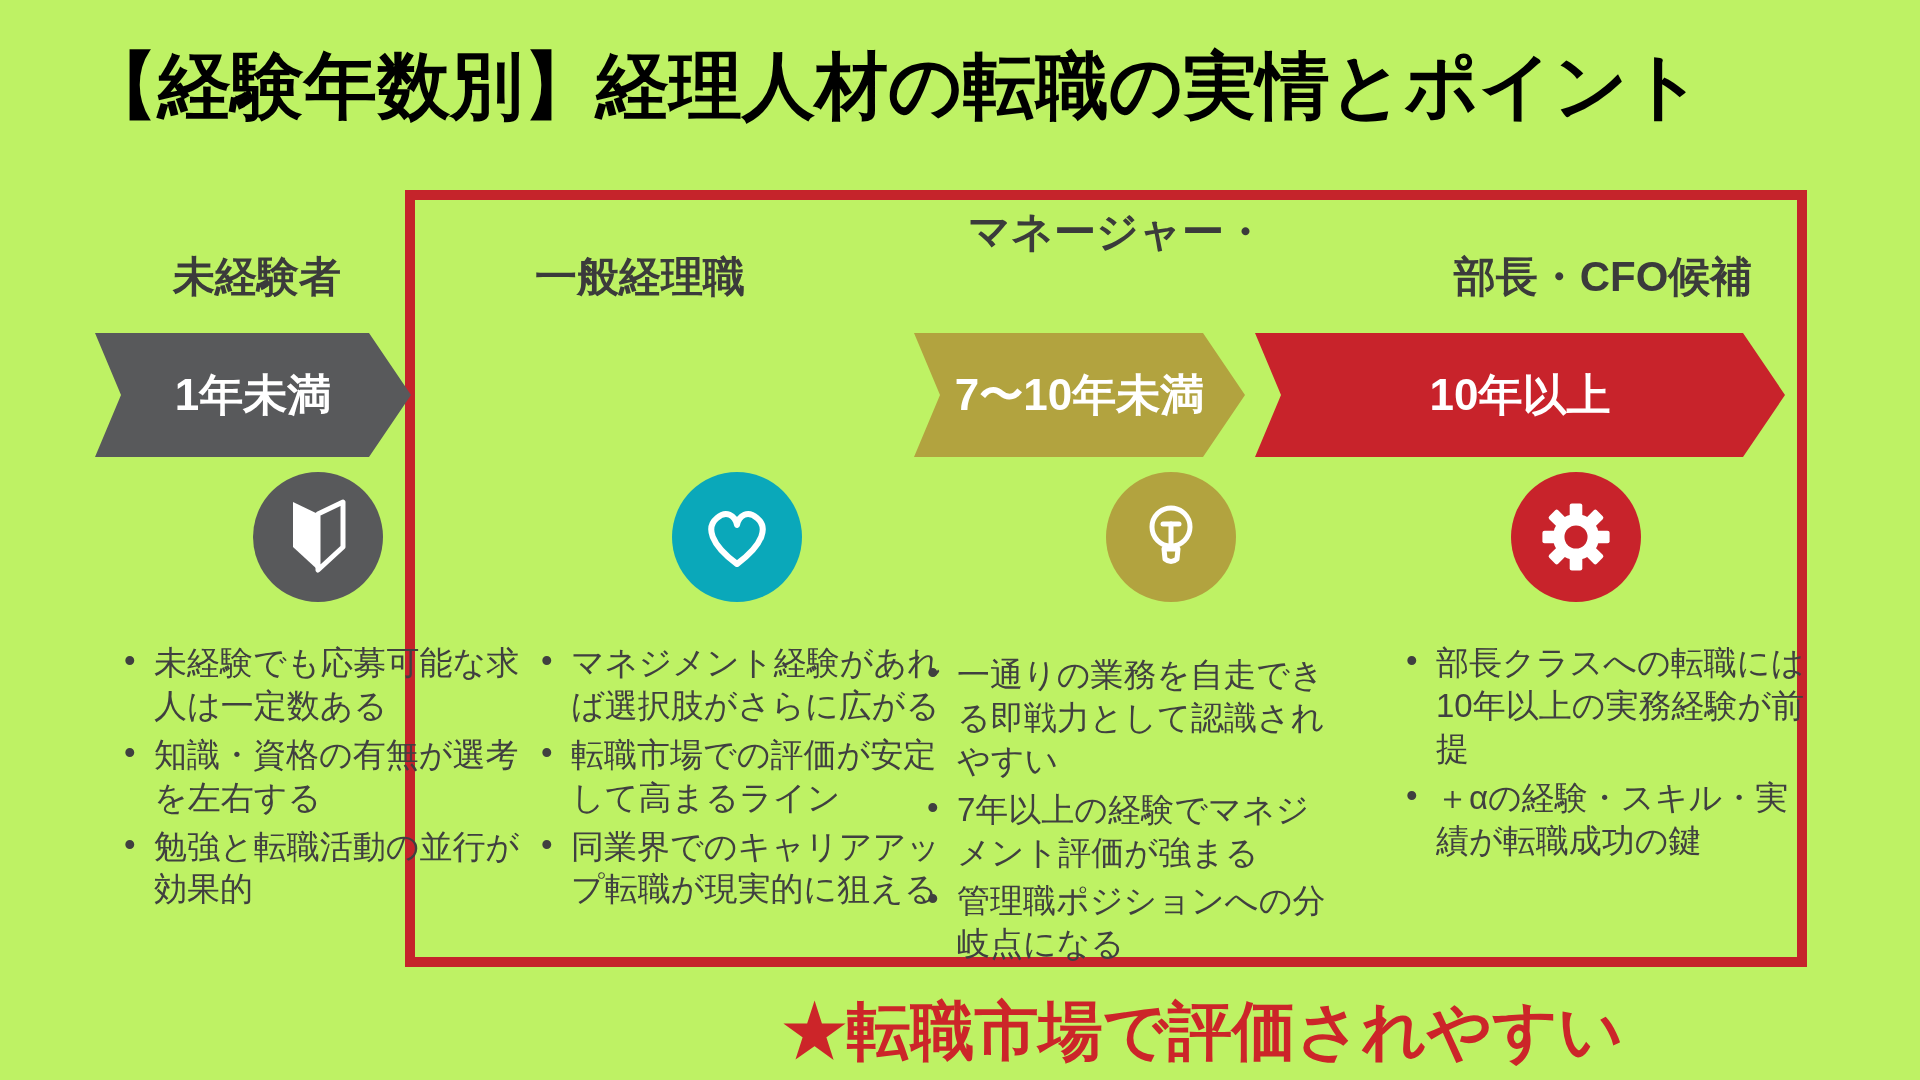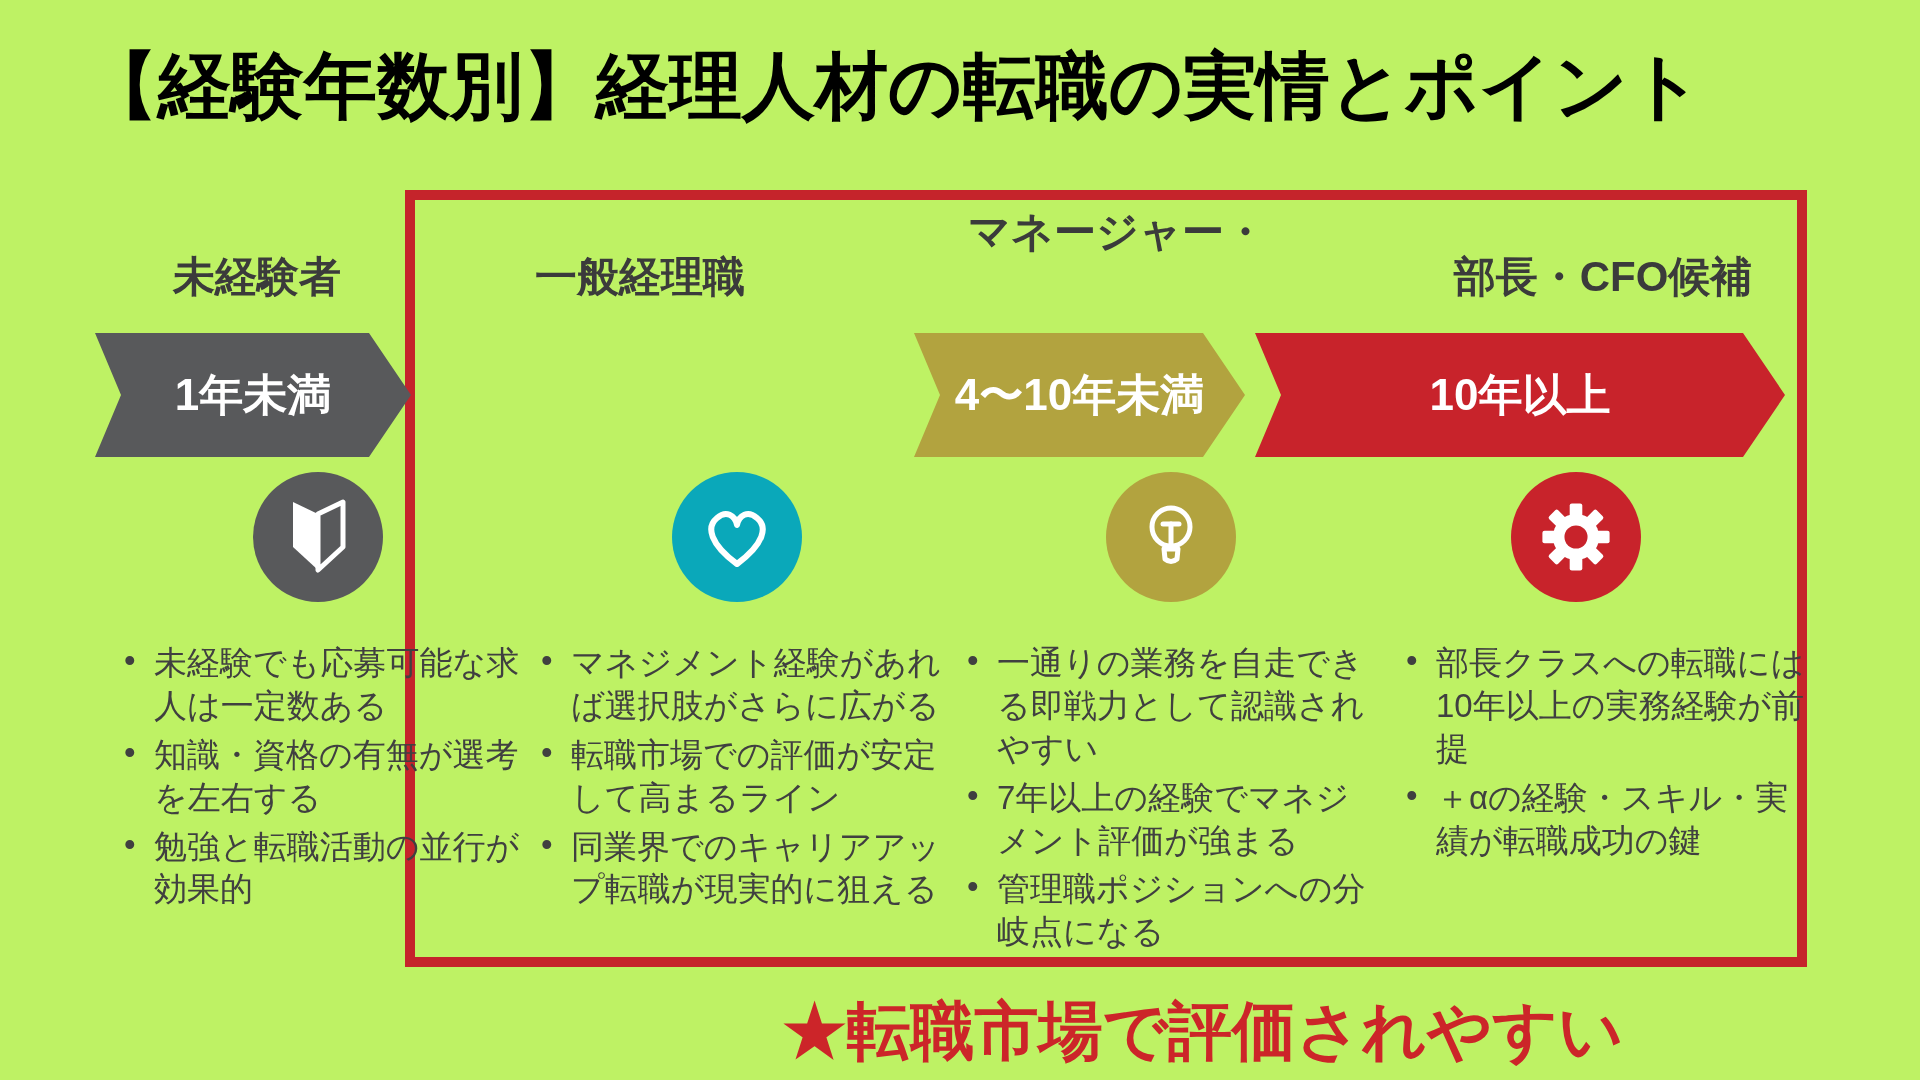--- a/index.html
+++ b/index.html
@@ -40,21 +40,21 @@
   .i1{left:253px;background:#58595B;}
   .i2{left:672px;background:#0AA8BA;}
   .i3{left:1106px;background:#B2A33F;}
   .i4{left:1511px;background:#C8232B;}
   .bullets{
     position:absolute;top:642px;width:410px;margin:0;padding:0;list-style:none;
     font-size:33px;color:#404040;line-height:1.3;
   }
   .b1{left:118px;}
   .b2{left:535px;}
-  .b3{left:961px;}
+  .b3{left:921px;margin-top:12px;}
   .b4{left:1400px;}
   .bullets li{position:relative;padding-left:36px;margin:0 0 6px 0;}
   .bullets li::before{content:"\2022";position:absolute;left:6px;top:-2px;color:#404040;}
   .footnote{
     position:absolute;left:1203px;top:988px;transform:translateX(-50%);
     font-size:64px;font-weight:900;color:#CC2529;white-space:nowrap;
   }
 </style>
 </head>
 <body>
@@ -69,21 +69,21 @@
   <div class="col-header h2">一般経理職</div>
   <div class="col-header h3">
     <span style="display:block">マネージャー・</span>
   </div>
   <div class="col-header h4">部長・CFO候補</div>
 
   <div class="arrow a1">
     <span>1年未満</span>
   </div>
   <div class="arrow a3">
-    <span>4〜10年未満</span>
+    <span>7〜10年未満</span>
   </div>
   <div class="arrow a4">
     <span>10年以上</span>
   </div>
 
   <div class="icon-circle i1">
     <svg width="80" height="80" viewBox="0 0 80 80">
       <path d="M40 17 L15 5 L15 50 L40 73 Z" fill="#fff"></path>
       <path d="M40 17 L65 5 L65 50 L40 73 Z" fill="none" stroke="#fff" stroke-width="5" stroke-linejoin="round"></path>
     </svg>

